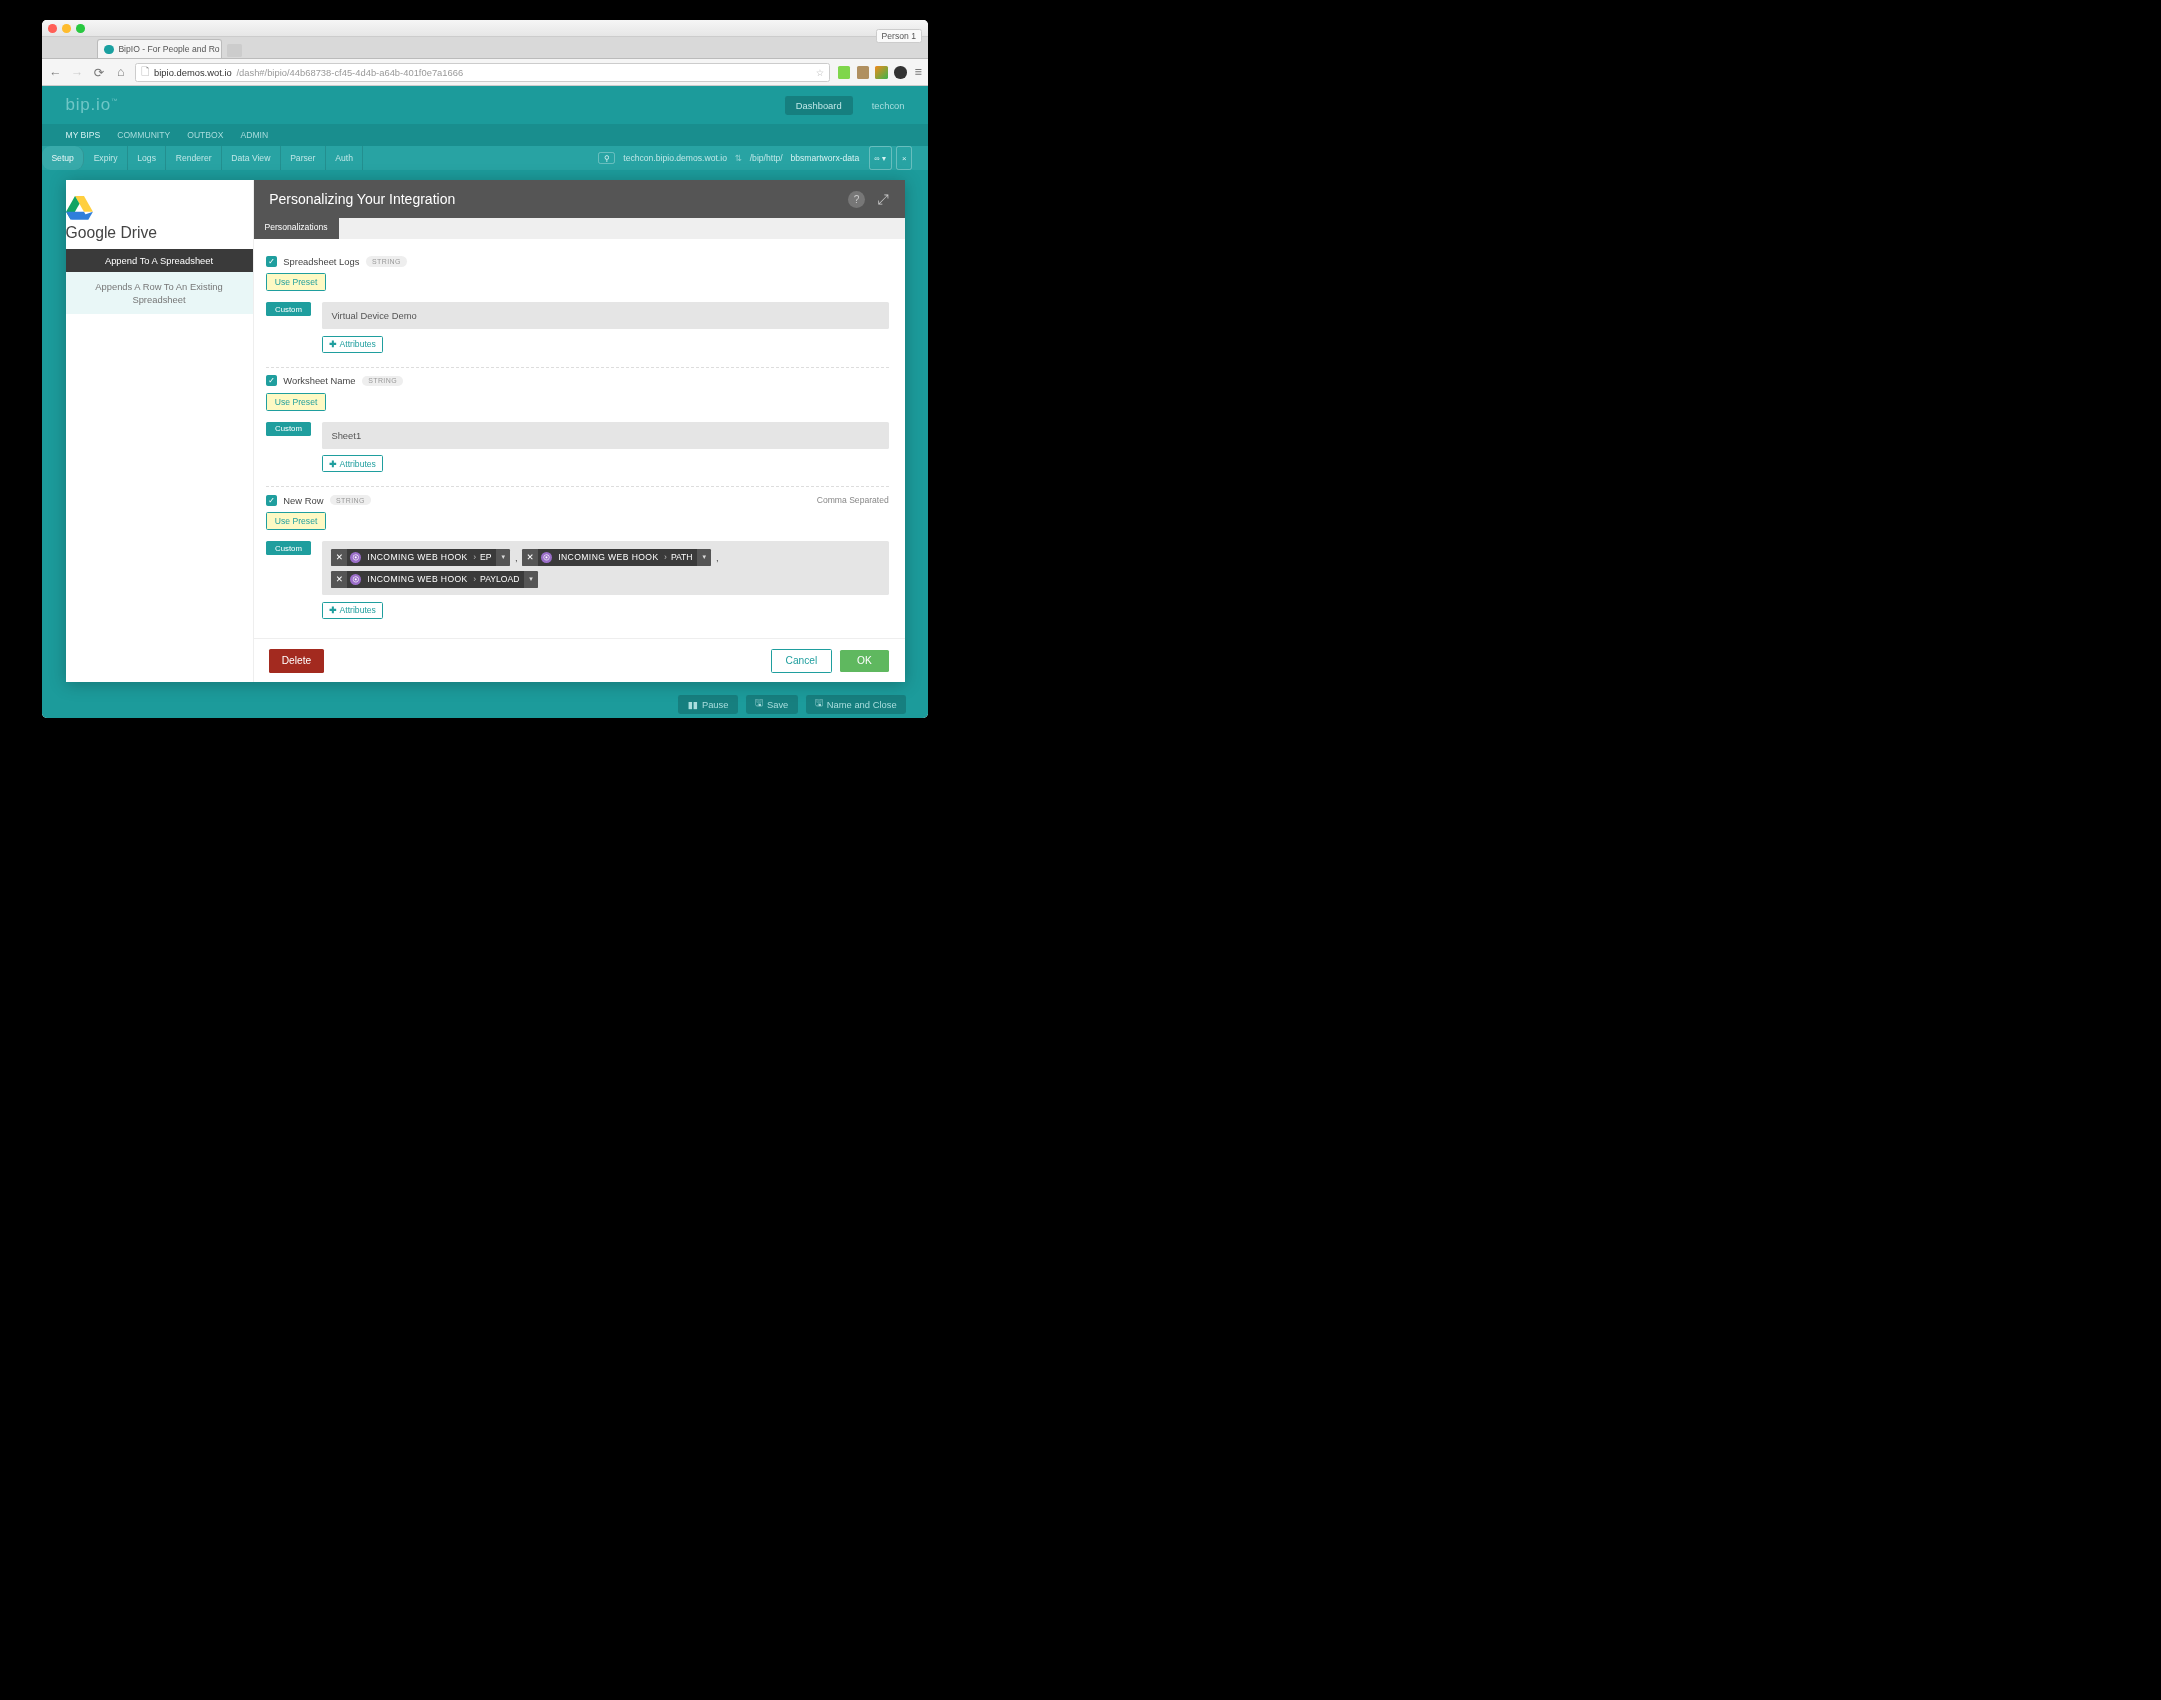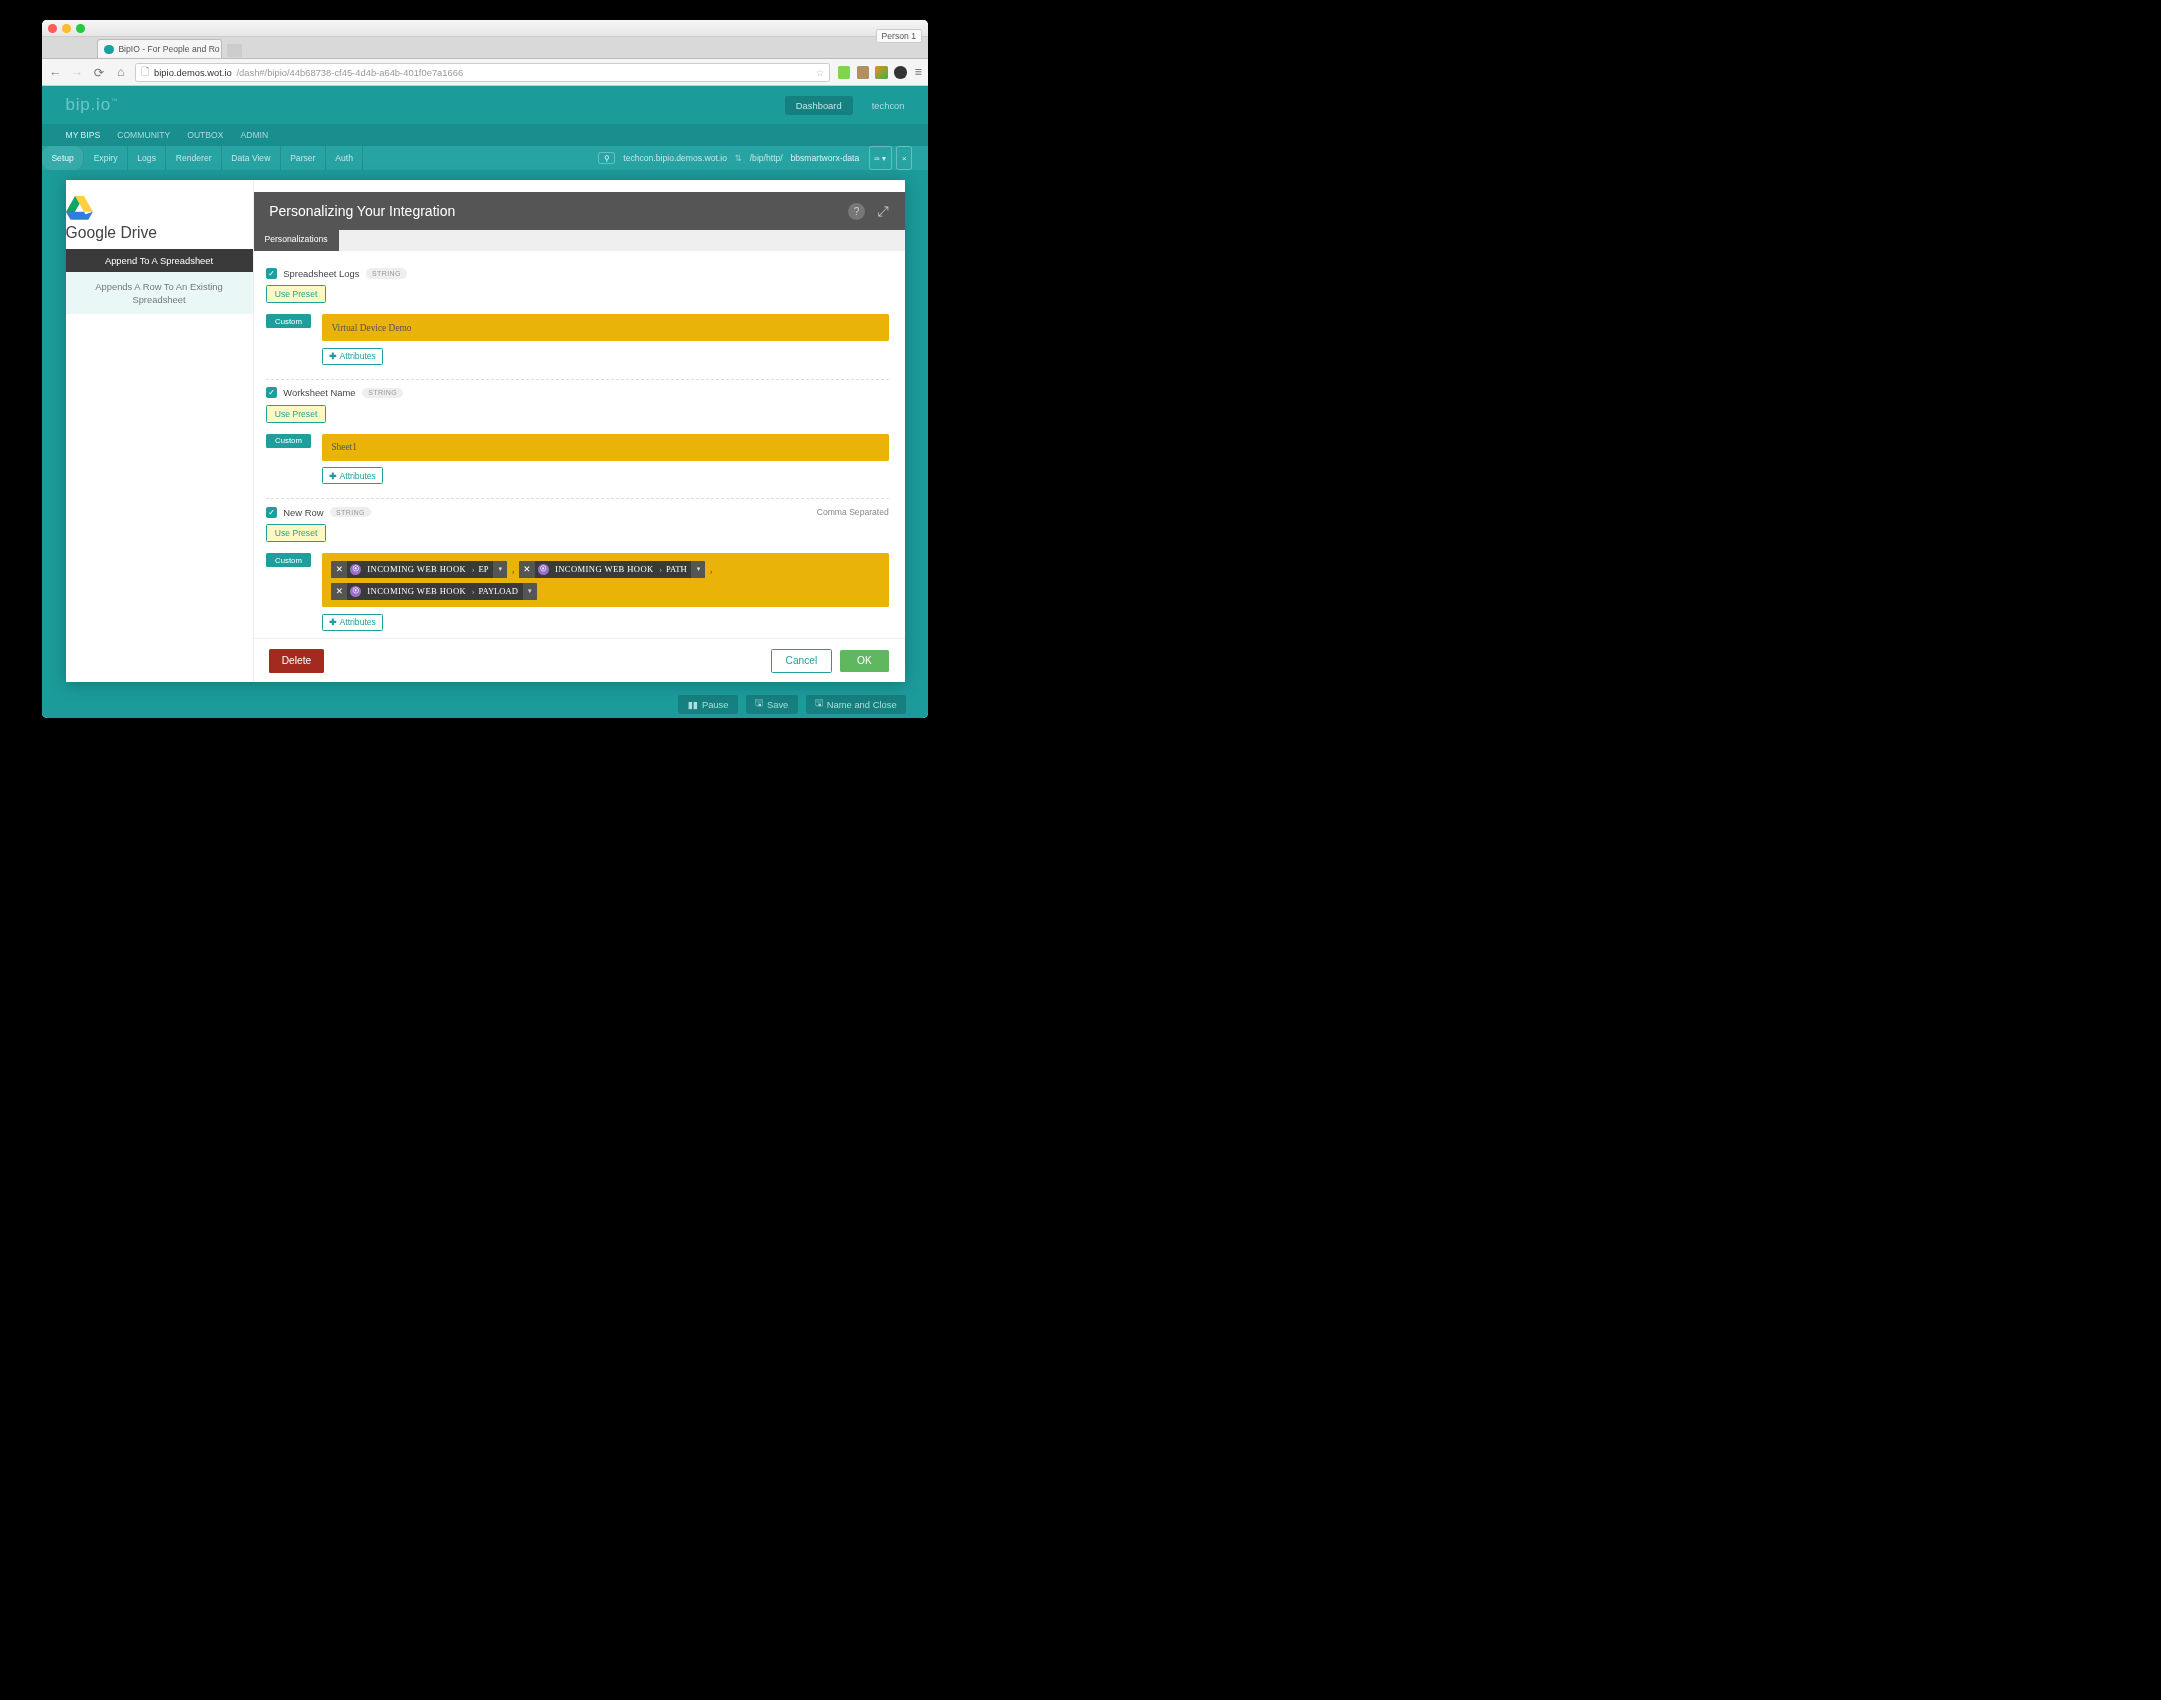--- a/index.html
+++ b/index.html
@@ -211,21 +211,20 @@
     min-width:0;
   }
   .panel-header {
     height:38px;
     background:#555;
     color:#fff;
     display:flex; align-items:center;
     padding:0 15.7px;
     font-size:14px; font-weight:300;
     gap:7.8px;
-    margin-top:12px;
   }
   .panel-header .icons { margin-left:auto; display:flex; gap:12.5px; color:#ccc; font-size:14px; }
   .tabs-under {
     height:20.4px;
     background:#efefef;
     display:flex;
   }
   .tabs-under .tab {
     background:#555; color:#fff;
     padding:3.9px 11px;
@@ -279,26 +278,26 @@
   .custom-tag {
     background:#1f9e9e; color:#fff;
     font-size:7.8px;
     padding:2.4px 7.8px;
     border-radius:1.6px;
     width:45px; text-align:center;
     flex:0 0 45px;
   }
   .value-box {
     flex:1;
-    background:#eab308;
+    background:#e5e5e5;
     border-radius:1.6px;
     padding:7.8px 9.4px;
     min-height:27px;
     color:#555;
-    display:flex; flex-wrap:wrap; gap:4.7px; align-items:center;font-family:Liberation Serif, serif;
+    display:flex; flex-wrap:wrap; gap:4.7px; align-items:center;
   }
   .attr-btn {
     display:inline-flex; align-items:center;
     gap:3.1px;
     border:0.8px solid #1f9e9e;
     color:#1f9e9e;
     background:#fff;
     font-size:8.6px;
     padding:2.4px 6.3px;
     border-radius:1.6px;

